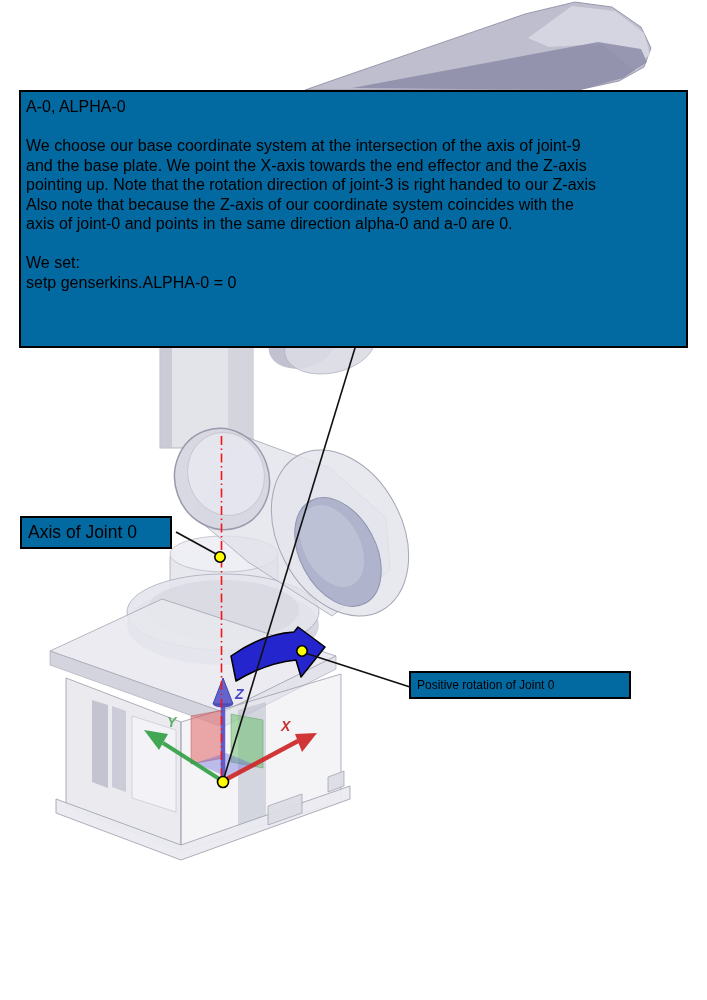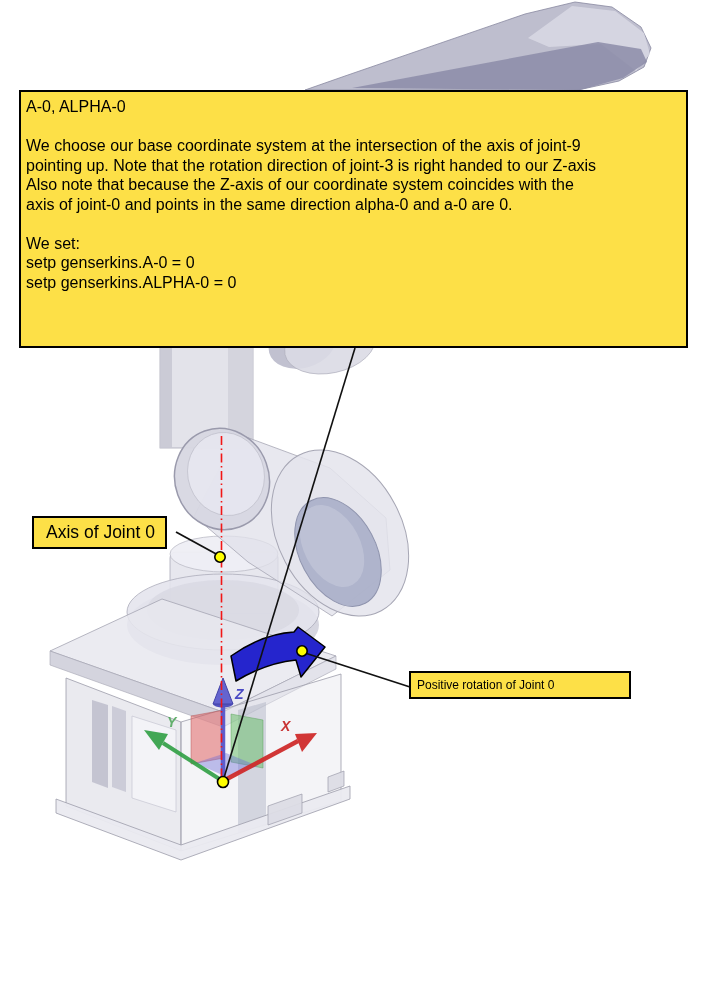--- a/index.html
+++ b/index.html
@@ -1,24 +1,24 @@
 <!DOCTYPE html>
 <html><head>
 <meta charset="utf-8">
 <style>
   html,body{margin:0;padding:0;background:#ffffff;}
   #stage{position:relative;width:707px;height:1000px;background:#ffffff;overflow:hidden;
          font-family:"Liberation Sans",sans-serif;}
   #diagram-svg{position:absolute;left:0;top:0;z-index:1;}
-  .note{position:absolute;z-index:2;background:#fde047;border:2px solid #000;box-sizing:border-box;color:#000;}
+  .note{position:absolute;z-index:2;background:#0369a1;border:2px solid #000;box-sizing:border-box;color:#000;}
   #note-box{left:19px;top:90px;width:669px;height:258px;padding:5px 4px 0 5px;
             font-size:16px;line-height:19.5px;overflow:hidden;}
   .note-line{white-space:nowrap;}
-  #axis-label{left:32px;top:516px;width:135px;height:33px;display:flex;align-items:center;
-              padding-left:12px;font-size:17.5px;white-space:nowrap;}
+  #axis-label{left:20px;top:516px;width:152px;height:33px;display:flex;align-items:center;
+              padding-left:6px;font-size:17.5px;white-space:nowrap;}
   #rotation-label{left:409px;top:671px;width:222px;height:28px;display:flex;align-items:center;
               padding-left:6px;font-size:12px;white-space:nowrap;}
   text.axis-lab{font-family:"Liberation Sans",sans-serif;font-style:italic;font-weight:bold;font-size:14px;}
 </style>
 </head>
 <body>
 
 <div id="stage">
 
   <svg id="diagram-svg" width="707" height="1000" viewBox="0 0 707 1000">
@@ -97,26 +97,26 @@
       <circle cx="302" cy="651" r="5.2" fill="#ffff00" stroke="#000000" stroke-width="1.6"></circle>
       <circle cx="223" cy="782" r="5.5" fill="#ffff00" stroke="#000000" stroke-width="1.6"></circle>
     </g>
   </svg>
 
   <div id="note-box" class="note">
     <div class="note-line">A-0, ALPHA-0</div>
     <div>
         <div class="note-line">&nbsp;</div>
         <div class="note-line">We choose our base coordinate system at the intersection of the axis of joint-9</div>
+        <div class="note-line">and the base plate. We point the X-axis towards the end effector and the Z-axis</div>
         <div class="note-line">pointing up. Note that the rotation direction of joint-3 is right handed to our Z-axis</div>
         <div class="note-line">Also note that because the Z-axis of our coordinate system coincides with the</div>
         <div class="note-line">axis of joint-0 and points in the same direction alpha-0 and a-0 are 0.</div>
         <div class="note-line">&nbsp;</div>
         <div class="note-line">We set:</div>
-        <div class="note-line">setp genserkins.A-0 = 0</div>
         <div class="note-line">setp genserkins.ALPHA-0 = 0</div>
       </div>
   </div>
 
   <div id="axis-label" class="note">Axis of Joint 0</div>
   <div id="rotation-label" class="note">Positive rotation of Joint 0</div>
 
 </div>
 
 </body></html>

